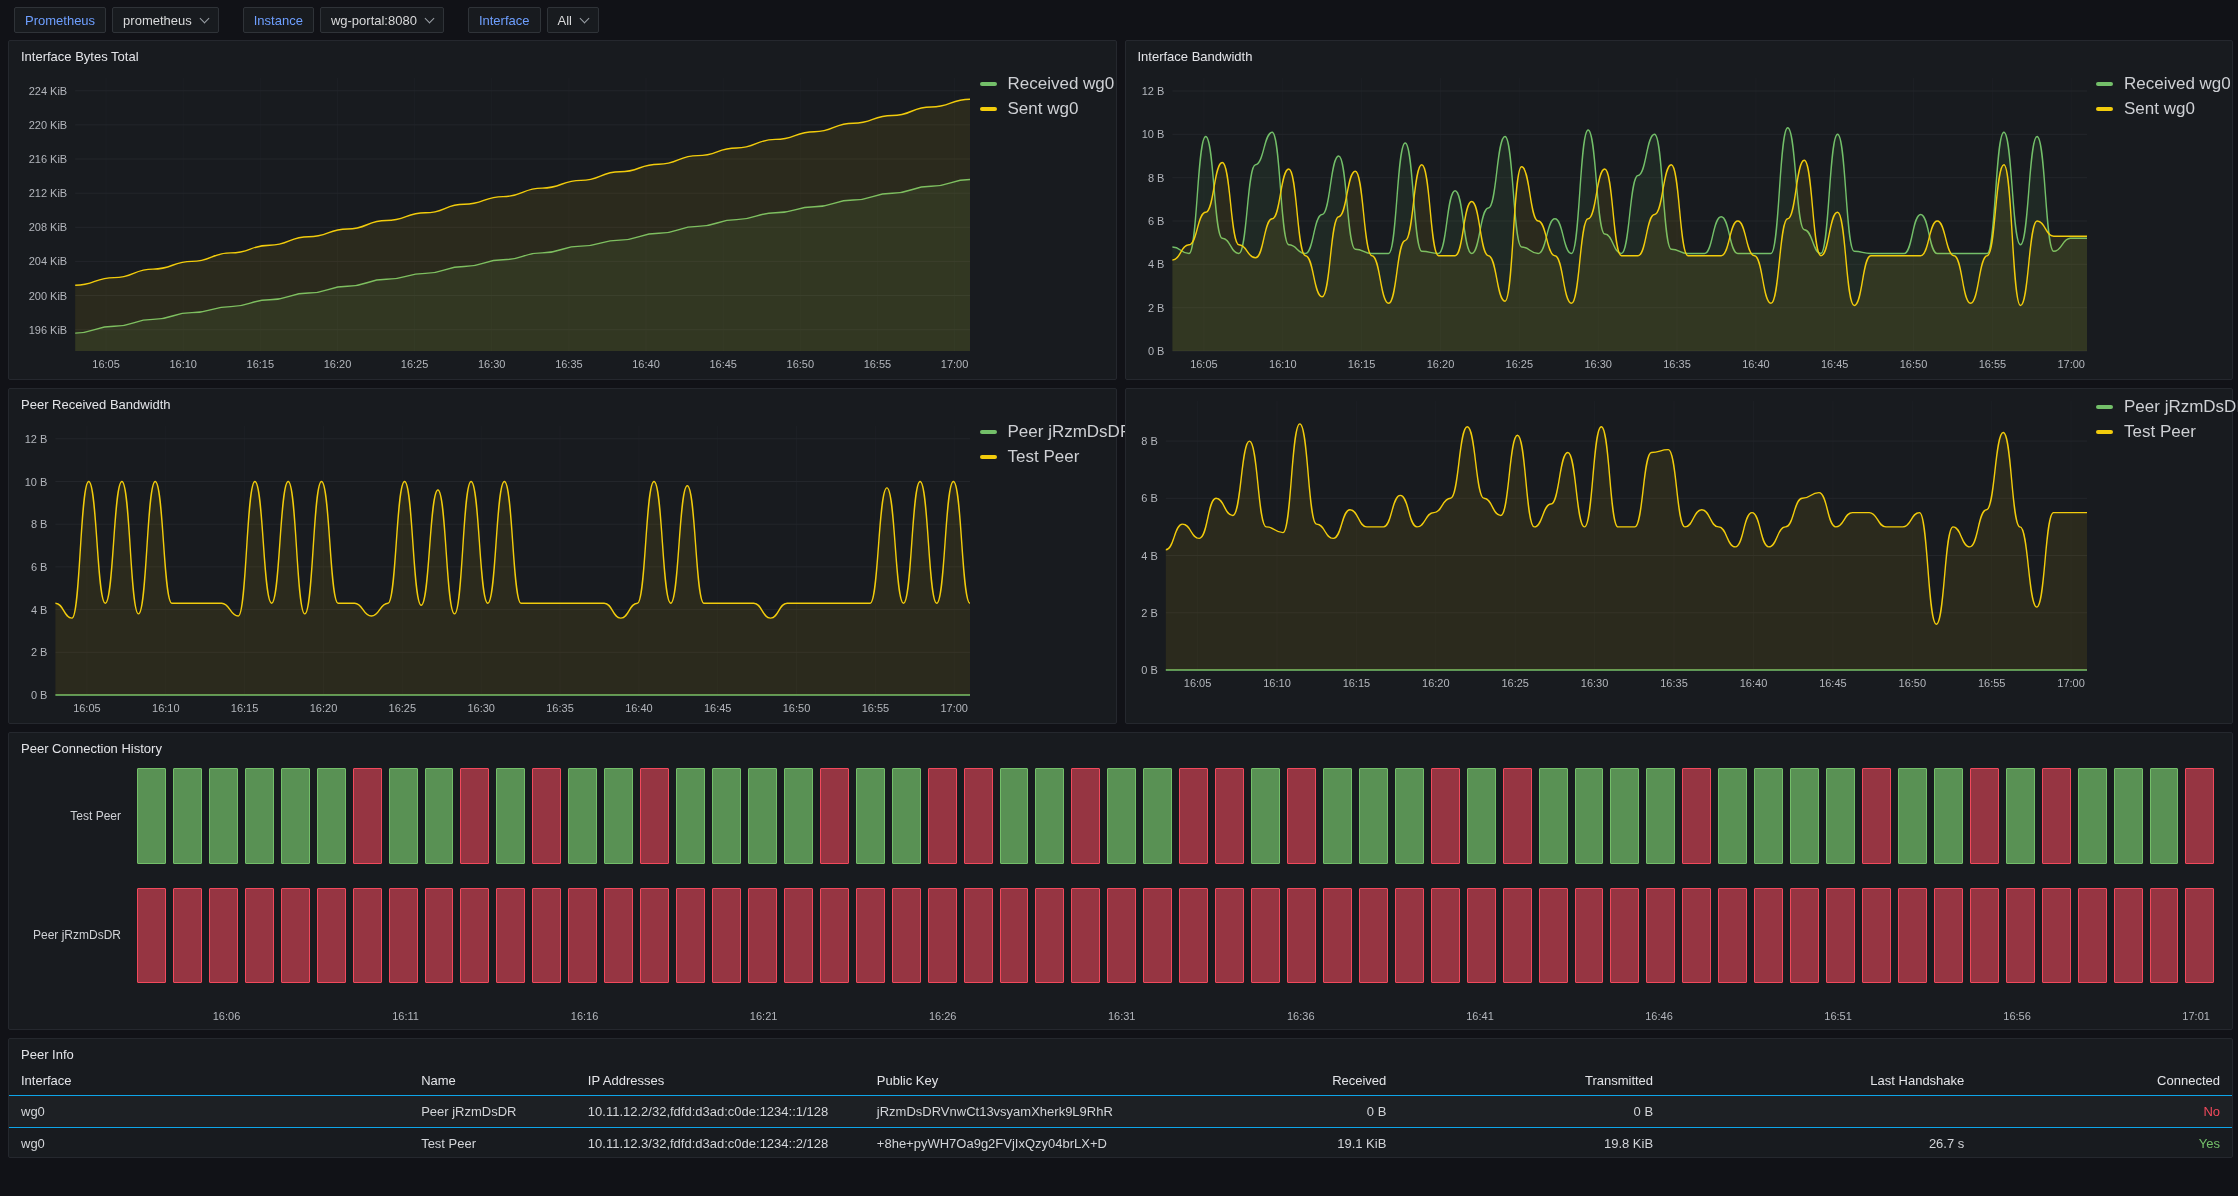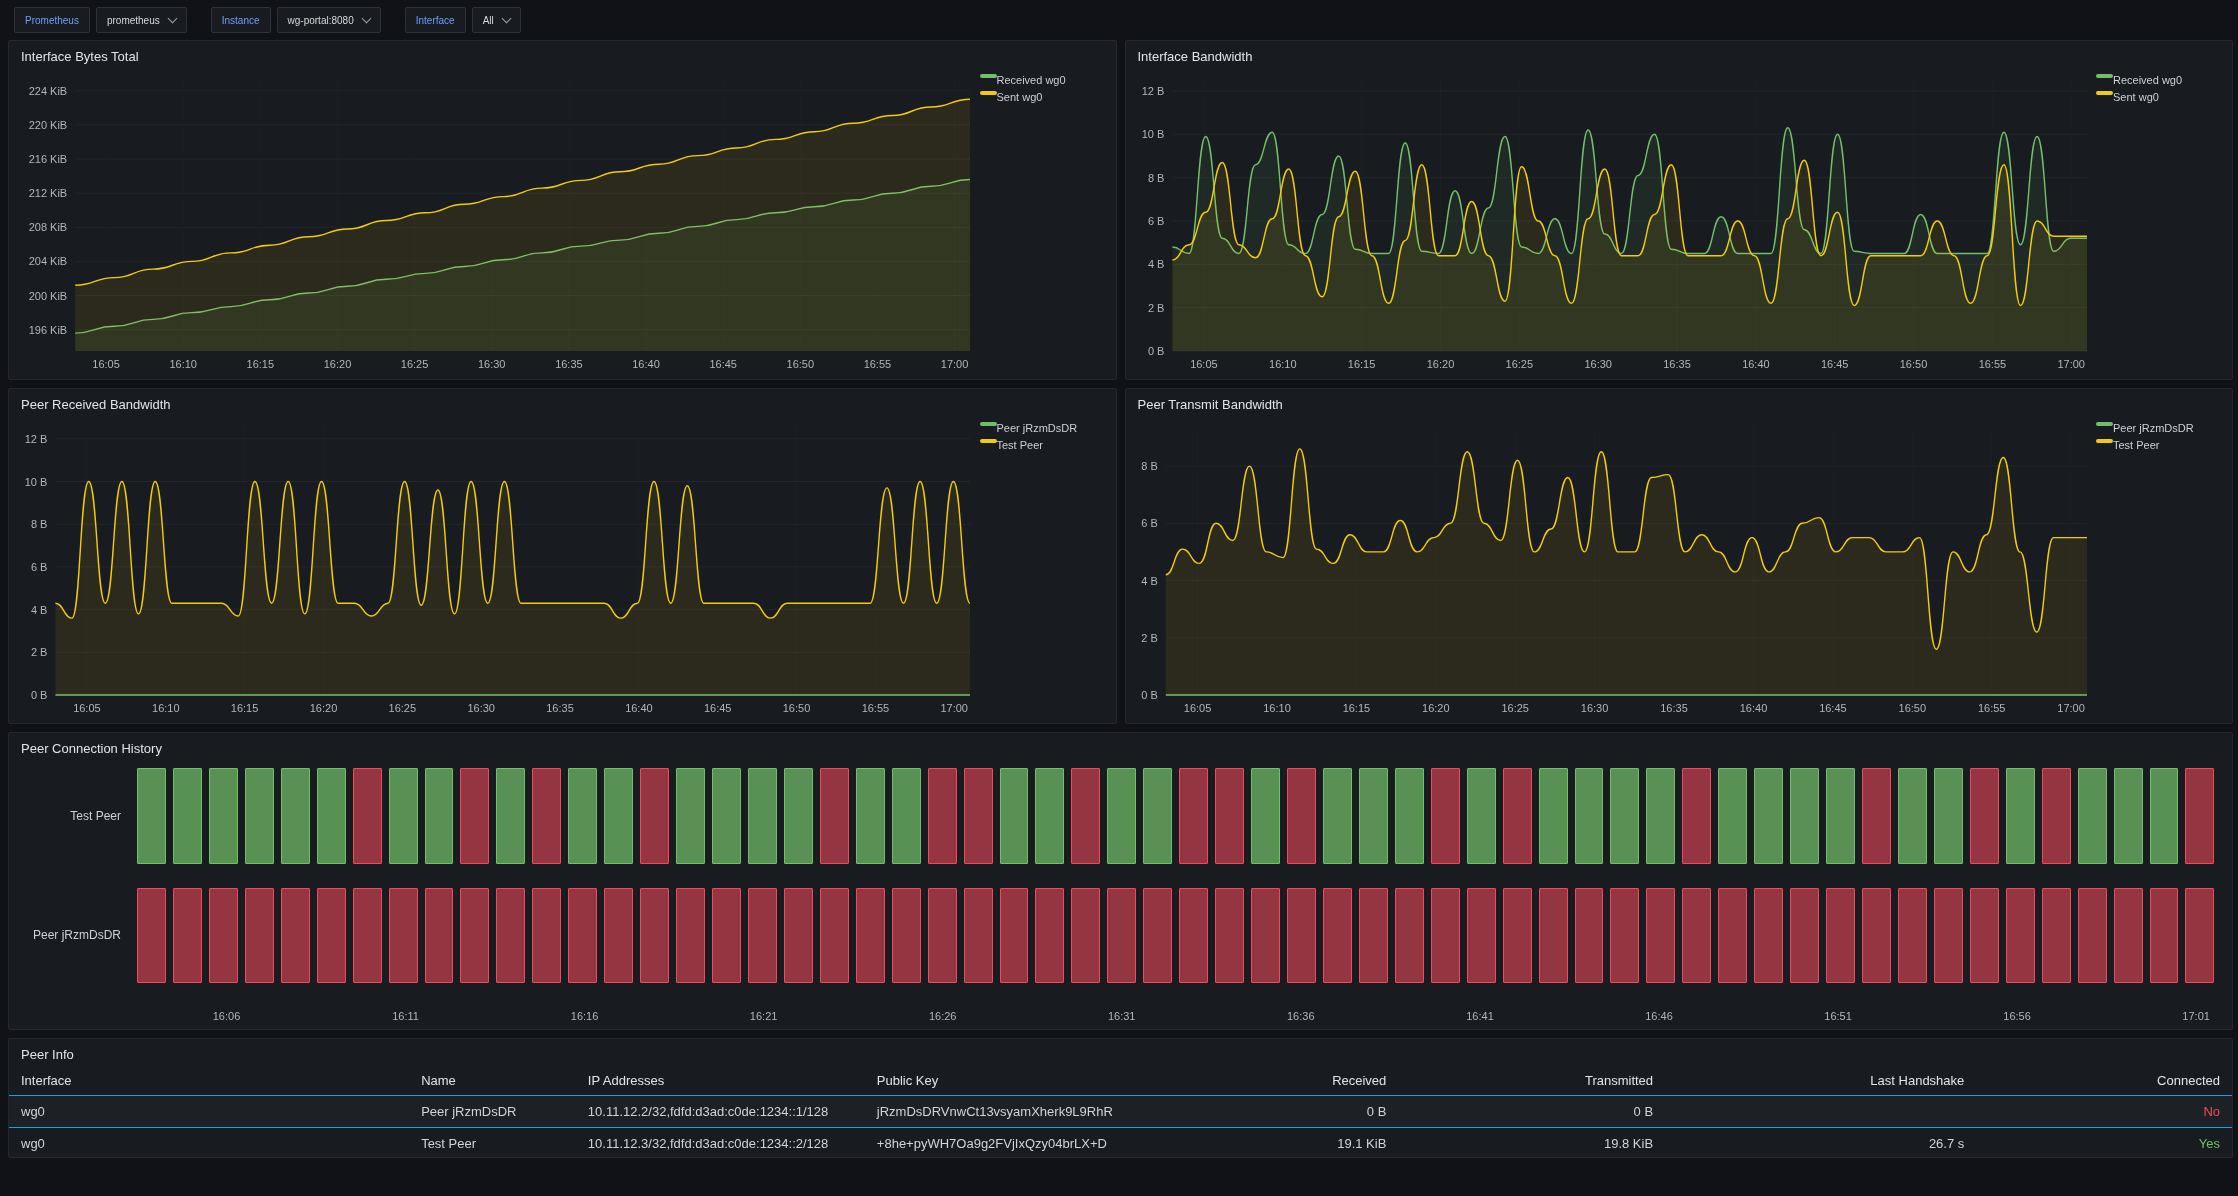--- a/index.html
+++ b/index.html
@@ -12,36 +12,36 @@
     width:2238px;height:1196px;overflow:hidden;
     background:#111217;color:#d8d9da;
     font-family:"Liberation Sans","DejaVu Sans",sans-serif;
   }
   
   .toolbar{height:40px;display:flex;align-items:center;gap:24px;padding:0 14px}
   .tgroup{display:flex;gap:6px;align-items:center}
   .tbtn{
     height:26px;display:inline-flex;align-items:center;padding:0 10px;
     background:#181b1f;border:1px solid #2f3338;border-radius:2px;
-    font-size:10px;color:#d8d9da;white-space:nowrap;
+    font-size:13px;color:#d8d9da;white-space:nowrap;
   }
   .tbtn.blue{color:#6e9fff}
   .caret{width:7px;height:7px;border-right:1.5px solid #9aa0a6;border-bottom:1.5px solid #9aa0a6;
     transform:rotate(45deg);margin-left:9px;margin-top:-4px}
   
   .grid{display:grid;grid-template-columns:1fr 1fr;gap:8px;padding:0 5px 8px 8px}
   .panel{background:#181b1f;border:1px solid #25282e;border-radius:2px;display:flex;flex-direction:column;min-width:0}
   .full{grid-column:1 / -1}
   .h1{height:340px}.h2{height:336px}.h3{height:298px}.h4{height:120px}
   .panel-title{flex:none;font-size:13px;font-weight:500;color:#e3e4e8;padding:8px 12px 2px 12px;cursor:pointer}
   .chart-wrap{flex:1;display:flex;min-height:0;padding:0 6px 4px 6px}
   .chart{flex:1;min-width:0;position:relative}
   .chart svg{display:block}
   .legend{width:132px;flex:none;padding:8px 6px 0 2px;display:flex;flex-direction:column;gap:5px}
-  .legend-item{display:flex;align-items:flex-start;gap:0;font-size:11px;color:#ced0d4;cursor:pointer;white-space:nowrap}
+  .legend-item{display:flex;align-items:center;gap:11px;font-size:17px;color:#ced0d4;cursor:pointer;white-space:nowrap}
   .swatch{width:17px;height:4px;border-radius:2px;flex:none}
   
   .timeline{flex:1;display:flex;flex-direction:column;gap:24px;padding:10px 18px 4px 6px;min-height:0}
   .tl-row{flex:1;display:flex;min-height:0}
   .tl-label{width:122px;flex:none;display:flex;align-items:center;justify-content:flex-end;
     padding-right:16px;font-size:12px;color:#cfd1d5;white-space:nowrap}
   .tl-bars{flex:1;display:flex;gap:7px}
   .tl-bar{flex:1;border-radius:1px}
   .tl-bar.up{background:var(--up-fill);border:1px solid var(--green)}
   .tl-bar.down{background:var(--down-fill);border:1px solid var(--red)}
@@ -271,21 +271,20 @@
           </div>
           <div class="legend-item">
             <span class="swatch" style="background:#f2cc0c"></span>
             <span>Test Peer</span>
           </div>
         </div>
     </div>
   </div>
 
   <div class="panel h2">
-    <div class="panel-title">Peer Transmit Bandwidth</div>
     <div class="chart-wrap">
       <div class="chart">
           <svg width="961" height="305">
             <line x1="65.6" y1="12" x2="65.6" y2="281" stroke="#1c1f24"></line>
             <line x1="145.0" y1="12" x2="145.0" y2="281" stroke="#1c1f24"></line>
             <line x1="224.4" y1="12" x2="224.4" y2="281" stroke="#1c1f24"></line>
             <line x1="303.8" y1="12" x2="303.8" y2="281" stroke="#1c1f24"></line>
             <line x1="383.2" y1="12" x2="383.2" y2="281" stroke="#1c1f24"></line>
             <line x1="462.6" y1="12" x2="462.6" y2="281" stroke="#1c1f24"></line>
             <line x1="542.0" y1="12" x2="542.0" y2="281" stroke="#1c1f24"></line>

